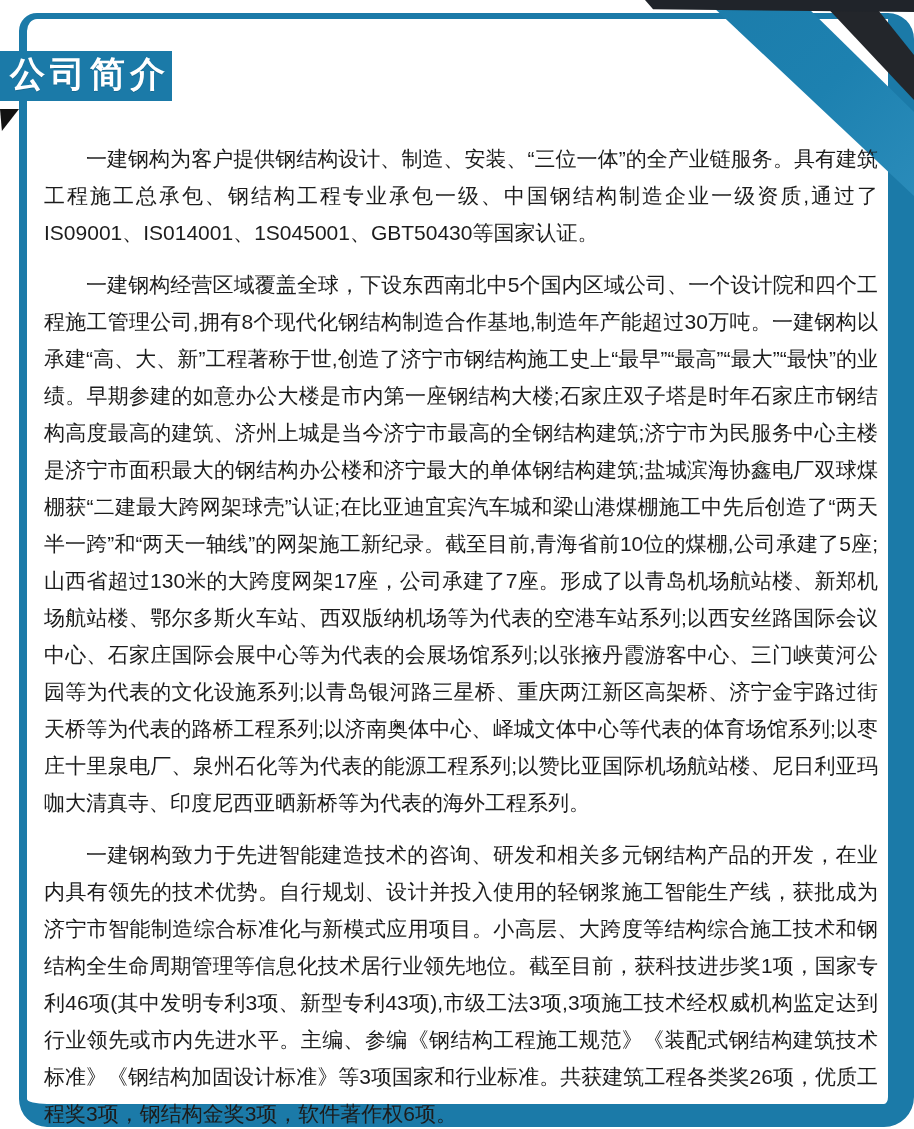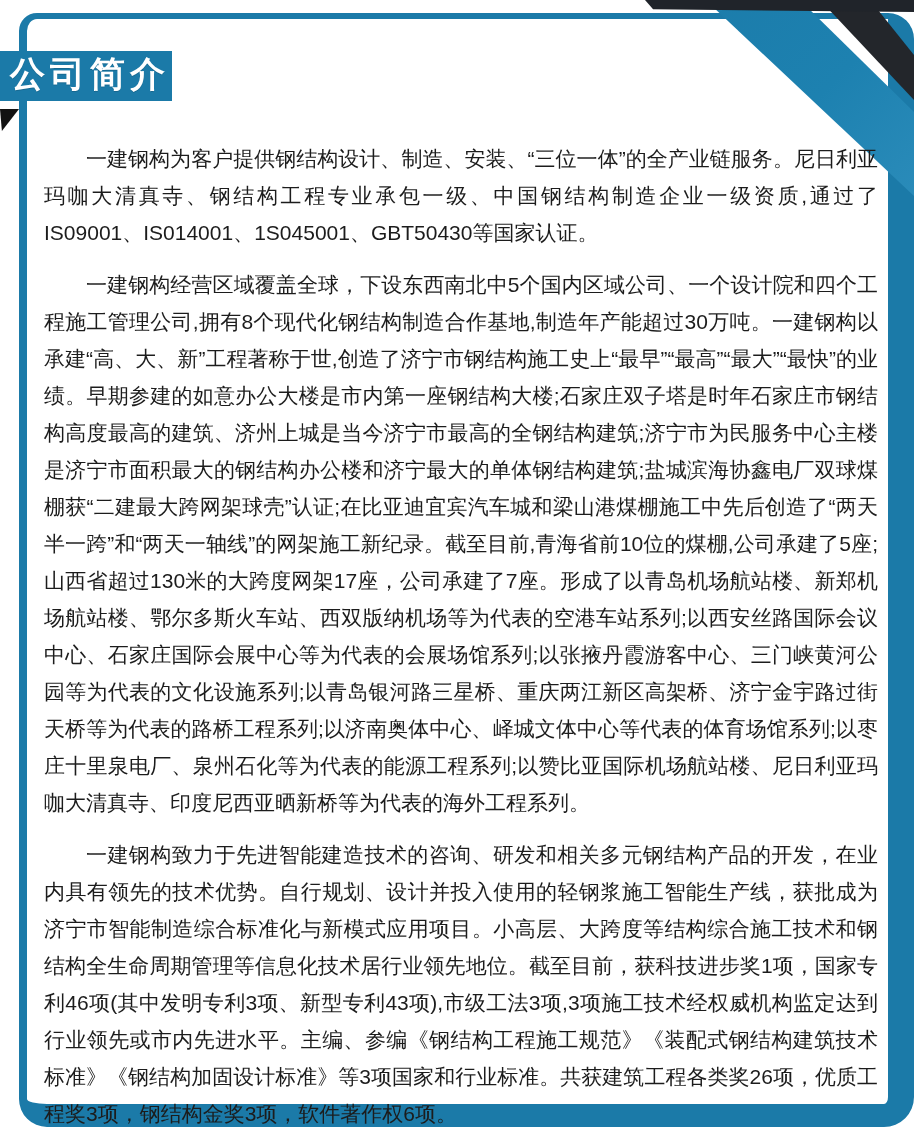--- a/index.html
+++ b/index.html
@@ -78,18 +78,18 @@
   <div class="ribbon"></div>
   <div class="dark-strip"></div>
 
   <div class="title-banner">
     <span>公司简介</span>
   </div>
 
   <div class="black-triangle"></div>
 
   <div class="content">
-    <p>一建钢构为客户提供钢结构设计、制造、安装、“三位一体”的全产业链服务。尼日利亚玛咖大清真寺、钢结构工程专业承包一级、中国钢结构制造企业一级资质,通过了IS09001、IS014001、1S045001、GBT50430等国家认证。</p>
+    <p>一建钢构为客户提供钢结构设计、制造、安装、“三位一体”的全产业链服务。具有建筑工程施工总承包、钢结构工程专业承包一级、中国钢结构制造企业一级资质,通过了IS09001、IS014001、1S045001、GBT50430等国家认证。</p>
     <p>一建钢构经营区域覆盖全球，下设东西南北中5个国内区域公司、一个设计院和四个工程施工管理公司,拥有8个现代化钢结构制造合作基地,制造年产能超过30万吨。一建钢构以承建“高、大、新”工程著称于世,创造了济宁市钢结构施工史上“最早”“最高”“最大”“最快”的业绩。早期参建的如意办公大楼是市内第一座钢结构大楼;石家庄双子塔是时年石家庄市钢结构高度最高的建筑、济州上城是当今济宁市最高的全钢结构建筑;济宁市为民服务中心主楼是济宁市面积最大的钢结构办公楼和济宁最大的单体钢结构建筑;盐城滨海协鑫电厂双球煤棚获“二建最大跨网架球壳”认证;在比亚迪宜宾汽车城和梁山港煤棚施工中先后创造了“两天半一跨”和“两天一轴线”的网架施工新纪录。截至目前,青海省前10位的煤棚,公司承建了5座;山西省超过130米的大跨度网架17座，公司承建了7座。形成了以青岛机场航站楼、新郑机场航站楼、鄂尔多斯火车站、西双版纳机场等为代表的空港车站系列;以西安丝路国际会议中心、石家庄国际会展中心等为代表的会展场馆系列;以张掖丹霞游客中心、三门峡黄河公园等为代表的文化设施系列;以青岛银河路三星桥、重庆两江新区高架桥、济宁金宇路过街天桥等为代表的路桥工程系列;以济南奥体中心、峄城文体中心等代表的体育场馆系列;以枣庄十里泉电厂、泉州石化等为代表的能源工程系列;以赞比亚国际机场航站楼、尼日利亚玛咖大清真寺、印度尼西亚晒新桥等为代表的海外工程系列。</p>
     <p>一建钢构致力于先进智能建造技术的咨询、研发和相关多元钢结构产品的开发，在业内具有领先的技术优势。自行规划、设计并投入使用的轻钢浆施工智能生产线，获批成为济宁市智能制造综合标准化与新模式应用项目。小高层、大跨度等结构综合施工技术和钢结构全生命周期管理等信息化技术居行业领先地位。截至目前，获科技进步奖1项，国家专利46项(其中发明专利3项、新型专利43项),市级工法3项,3项施工技术经权威机构监定达到行业领先或市内先进水平。主编、参编《钢结构工程施工规范》《装配式钢结构建筑技术标准》《钢结构加固设计标准》等3项国家和行业标准。共获建筑工程各类奖26项，优质工程奖3项，钢结构金奖3项，软件著作权6项。</p>
   </div>
 
 </div>
 
 </body></html>

